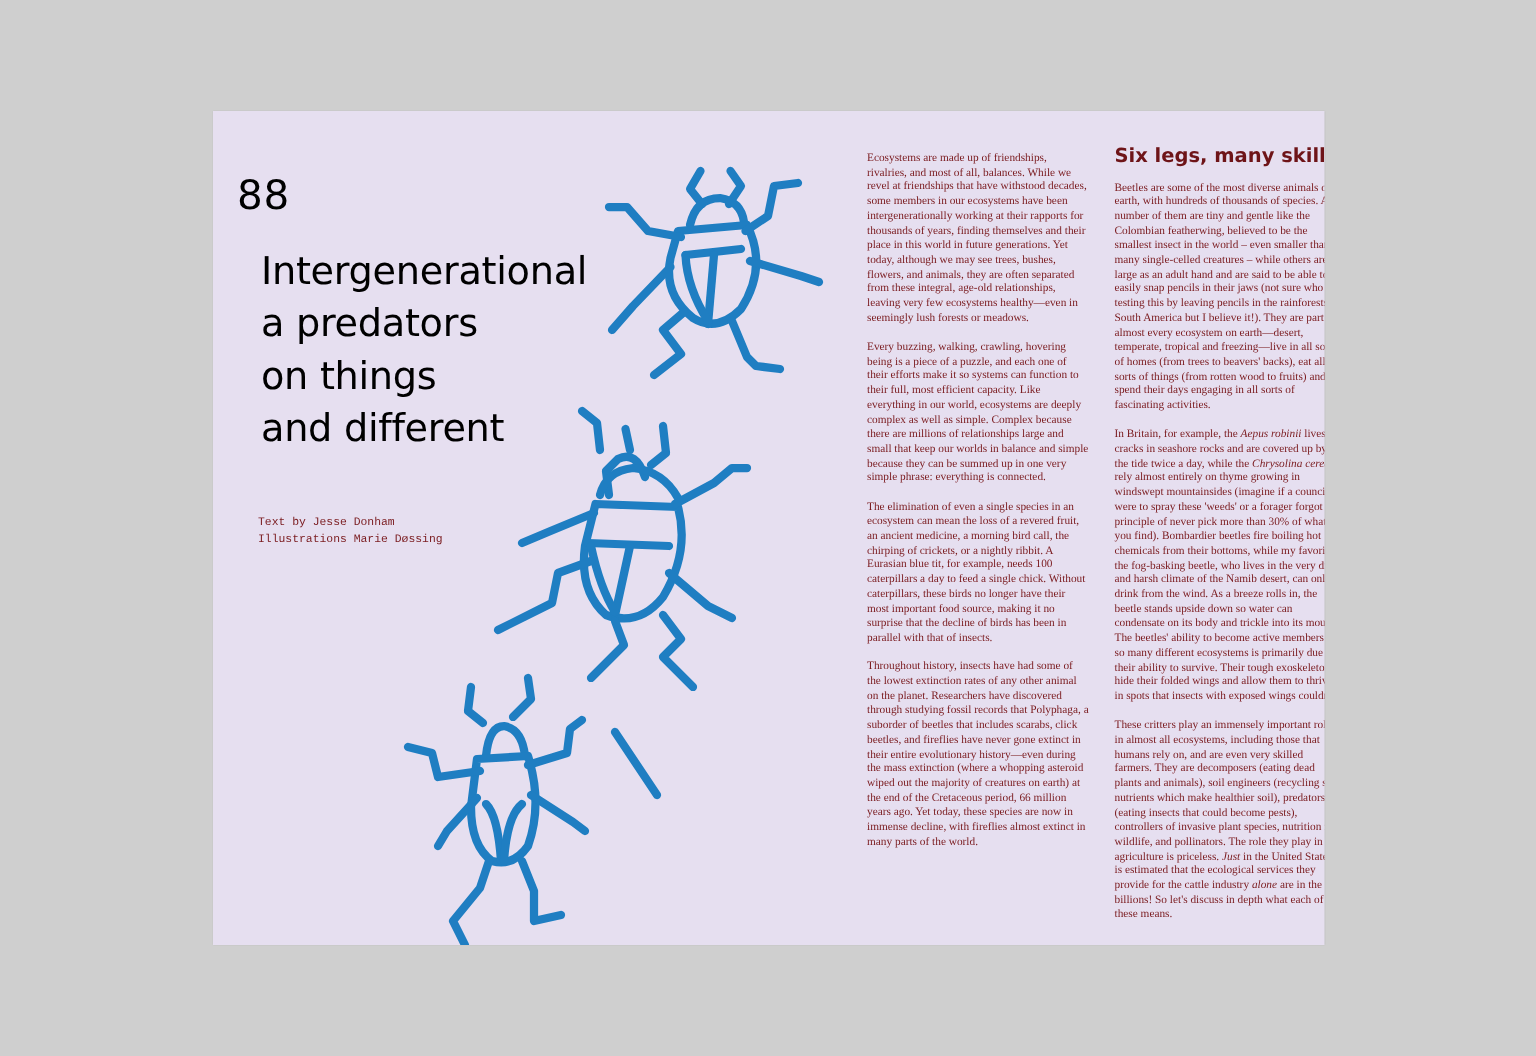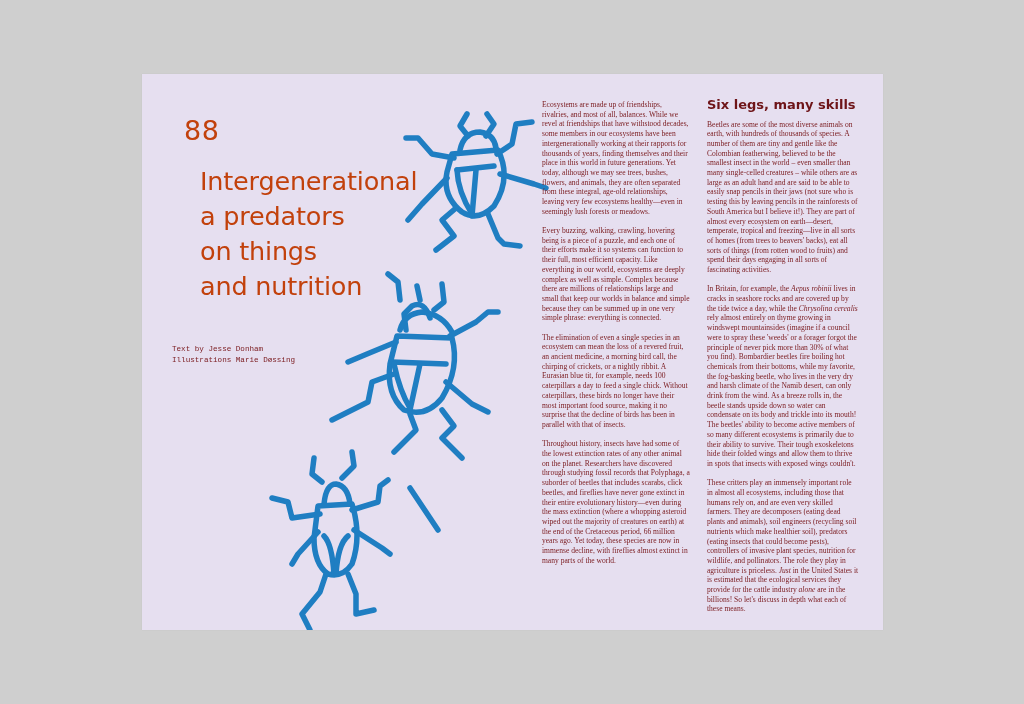--- a/index.html
+++ b/index.html
@@ -18,23 +18,23 @@
       left: 142px;
       top: 74px;
       width: 741px;
       height: 556px;
       background: #e6dff0;
       box-shadow: 0 0 1px rgba(0,0,0,0.08);
       overflow: hidden;
     }
     .title-block {
       position: absolute;
-      left: 42px;
+      left: 16px;
       top: 40px;
-      color: #c2410c;
+      color: #000000;
       font-family: "DejaVu Sans", sans-serif;
     }
     .page-num {
       font-size: 27px;
       line-height: 34px;
       font-weight: 400;
       letter-spacing: 0.5px;
       margin: 0 0 7px 0;
     }
     .headline {
@@ -62,20 +62,21 @@
       width: 741px;
       height: 556px;
       pointer-events: none;
     }
     .col {
       position: absolute;
       font-family: "Liberation Serif", serif;
       font-size: 7.55px;
       line-height: 9.7px;
       color: #7a1a1e;
+      margin-left: 36px;
     }
     .col p {
       margin: 0 0 9.6px 0;
       text-align: left;
     }
     .col-1 { left: 400px; top: 26px; width: 148px; }
     .col-2 { left: 565px; top: 26px; width: 152px; }
     .subhead {
       font-family: "DejaVu Sans", sans-serif;
       font-size: 13px;
@@ -90,21 +91,21 @@
 <body>
 
 <div class="spread">
 
   <div class="title-block">
     <div class="page-num">88</div>
     <h1 class="headline">
       <span>Intergenerational</span>
       <span>a predators</span>
       <span>on things</span>
-      <span>and nutrition</span>
+      <span>and different</span>
     </h1>
   </div>
 
   <div class="credits">
     <div>Text by Jesse Donham</div>
     <div>Illustrations Marie Døssing</div>
   </div>
 
   <svg class="beetles" viewBox="0 0 741 556">
     <g fill="none" stroke="#1f7ec2" stroke-width="5.5" stroke-linecap="round" stroke-linejoin="round">

